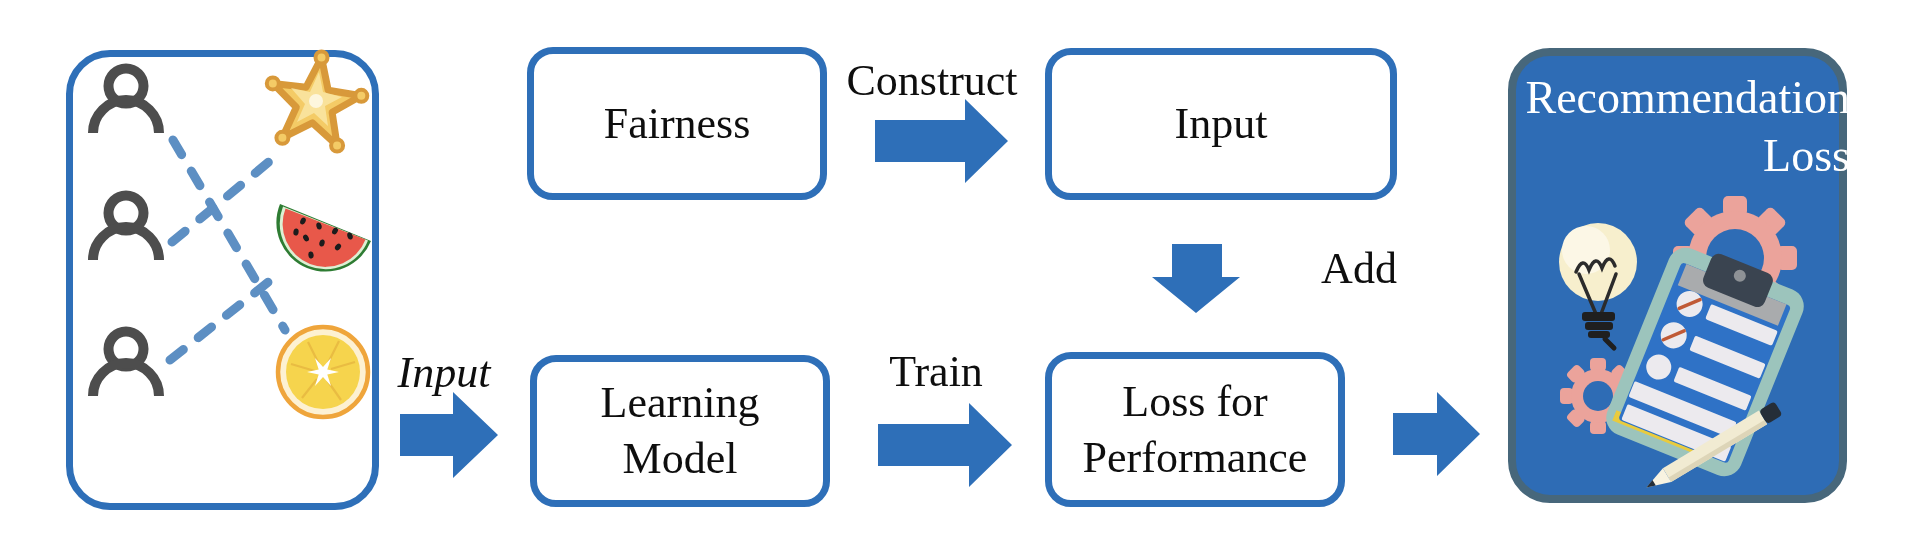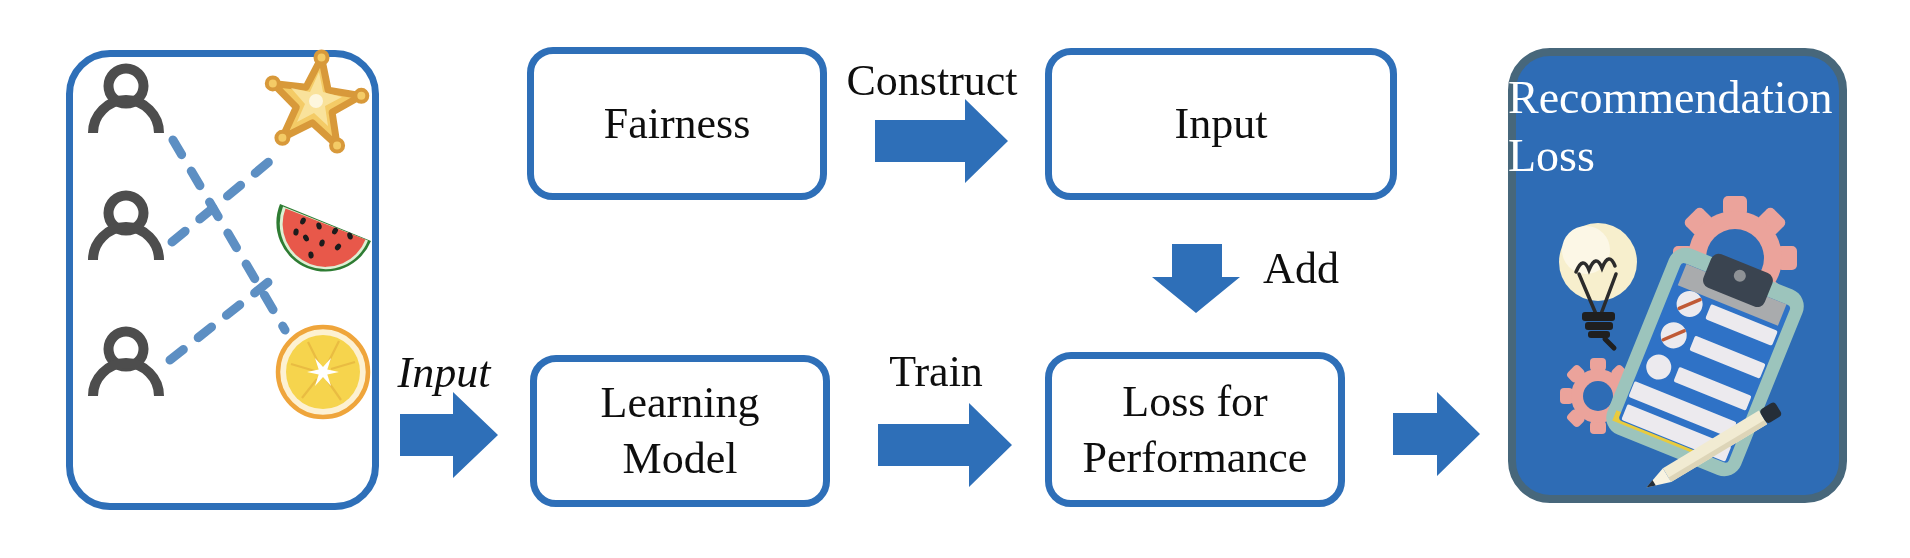--- a/index.html
+++ b/index.html
@@ -19,21 +19,21 @@
   }
   .flow-label{
     position:absolute;transform:translate(-50%,-50%);font-size:44px;white-space:nowrap;
   }
   .ui-label{
     position:absolute;left:66px;top:403px;width:313px;text-align:center;
     font-size:46px;line-height:55px;
   }
   .ui-label span{display:block;}
   .rec-title{
-    position:absolute;left:1508px;top:69px;width:342px;text-align:left;
+    position:absolute;left:1508px;top:69px;width:342px;text-align:right;
     font-size:46px;line-height:58px;color:#ffffff;
   }
   .rec-title span{display:block;}
   .gfx{position:absolute;left:0;top:0;pointer-events:none;}
 </style>
 </head>
 <body>
 
 <div class="canvas">
 
@@ -220,15 +220,15 @@
 
 
   <div class="rec-title">
     <span>Recommendation</span>
     <span>Loss</span>
   </div>
 
   <div class="flow-label" style="left:444px;top:372px;font-style:italic;">Input</div>
   <div class="flow-label" style="left:936px;top:371px;">Train</div>
   <div class="flow-label" style="left:932px;top:80px;">Construct</div>
-  <div class="flow-label" style="left:1301px;top:268px;">Add</div>
+  <div class="flow-label" style="left:1359px;top:268px;">Add</div>
 
 </div>
 
 </body></html>

